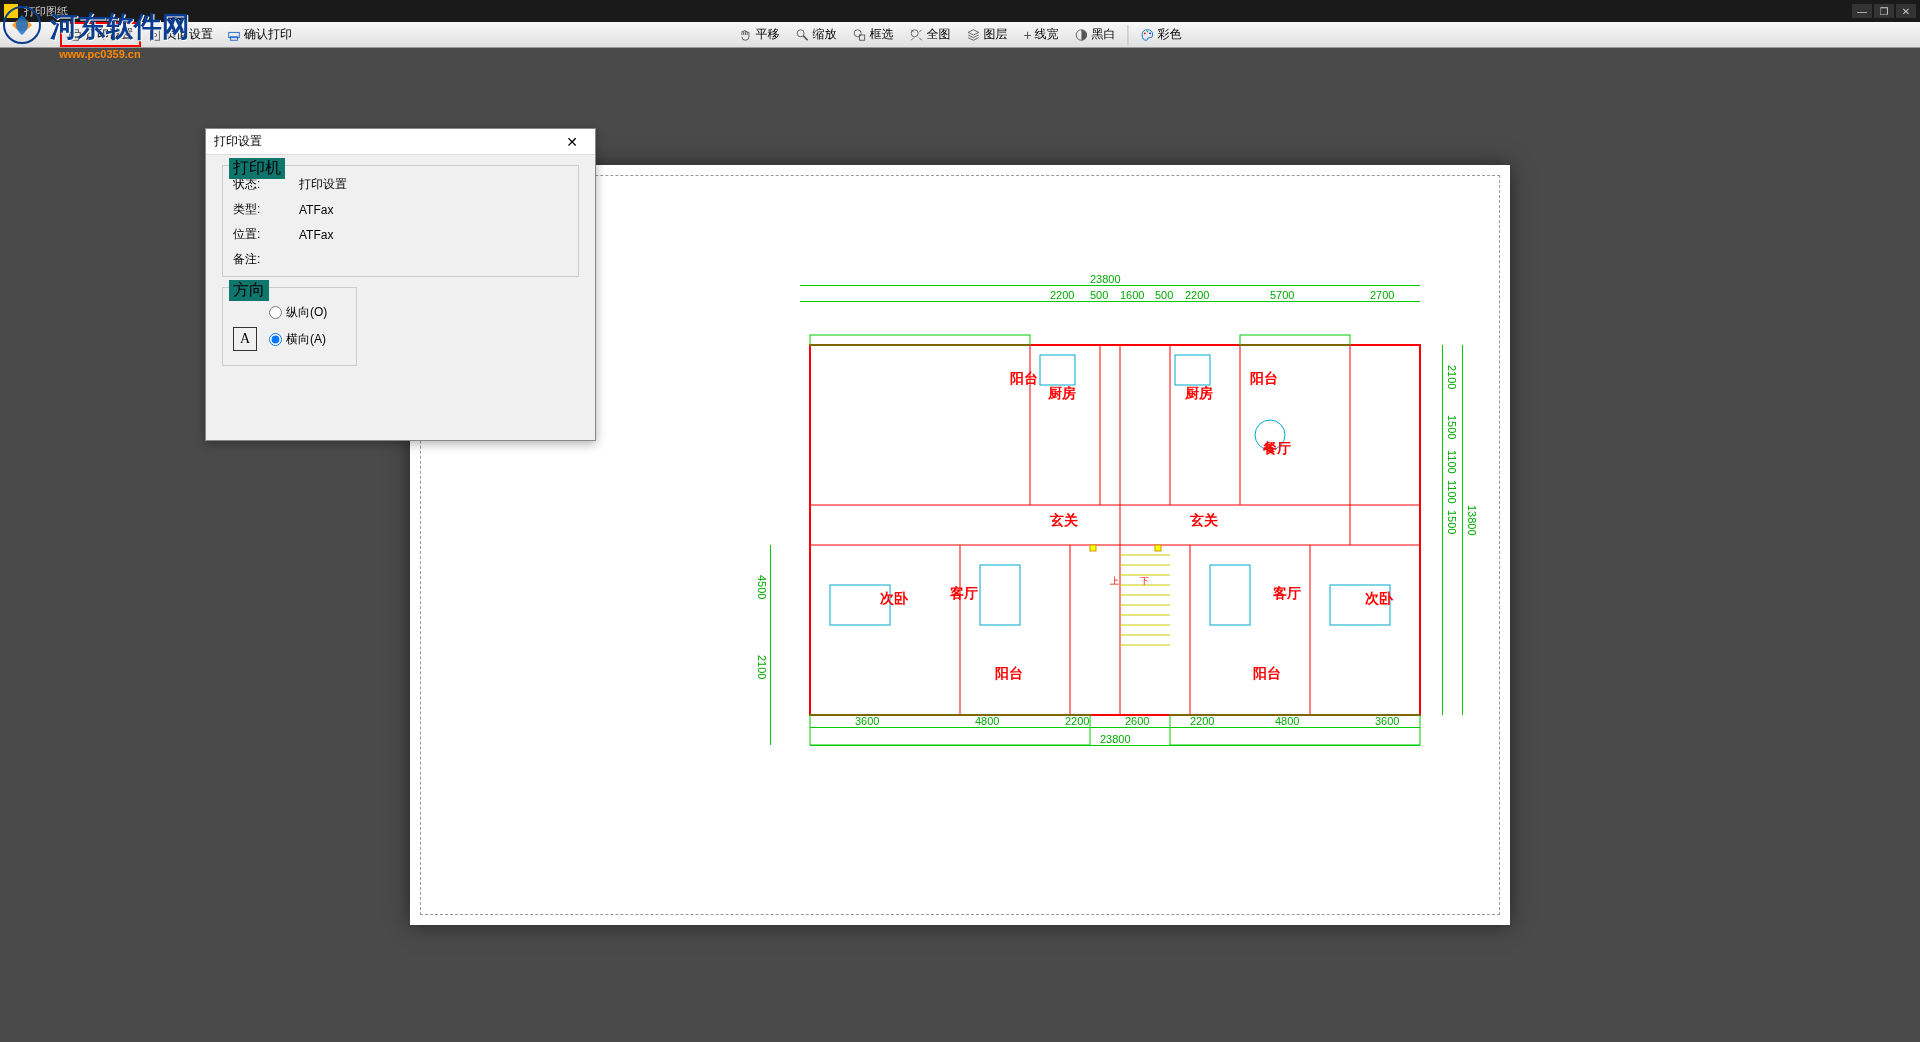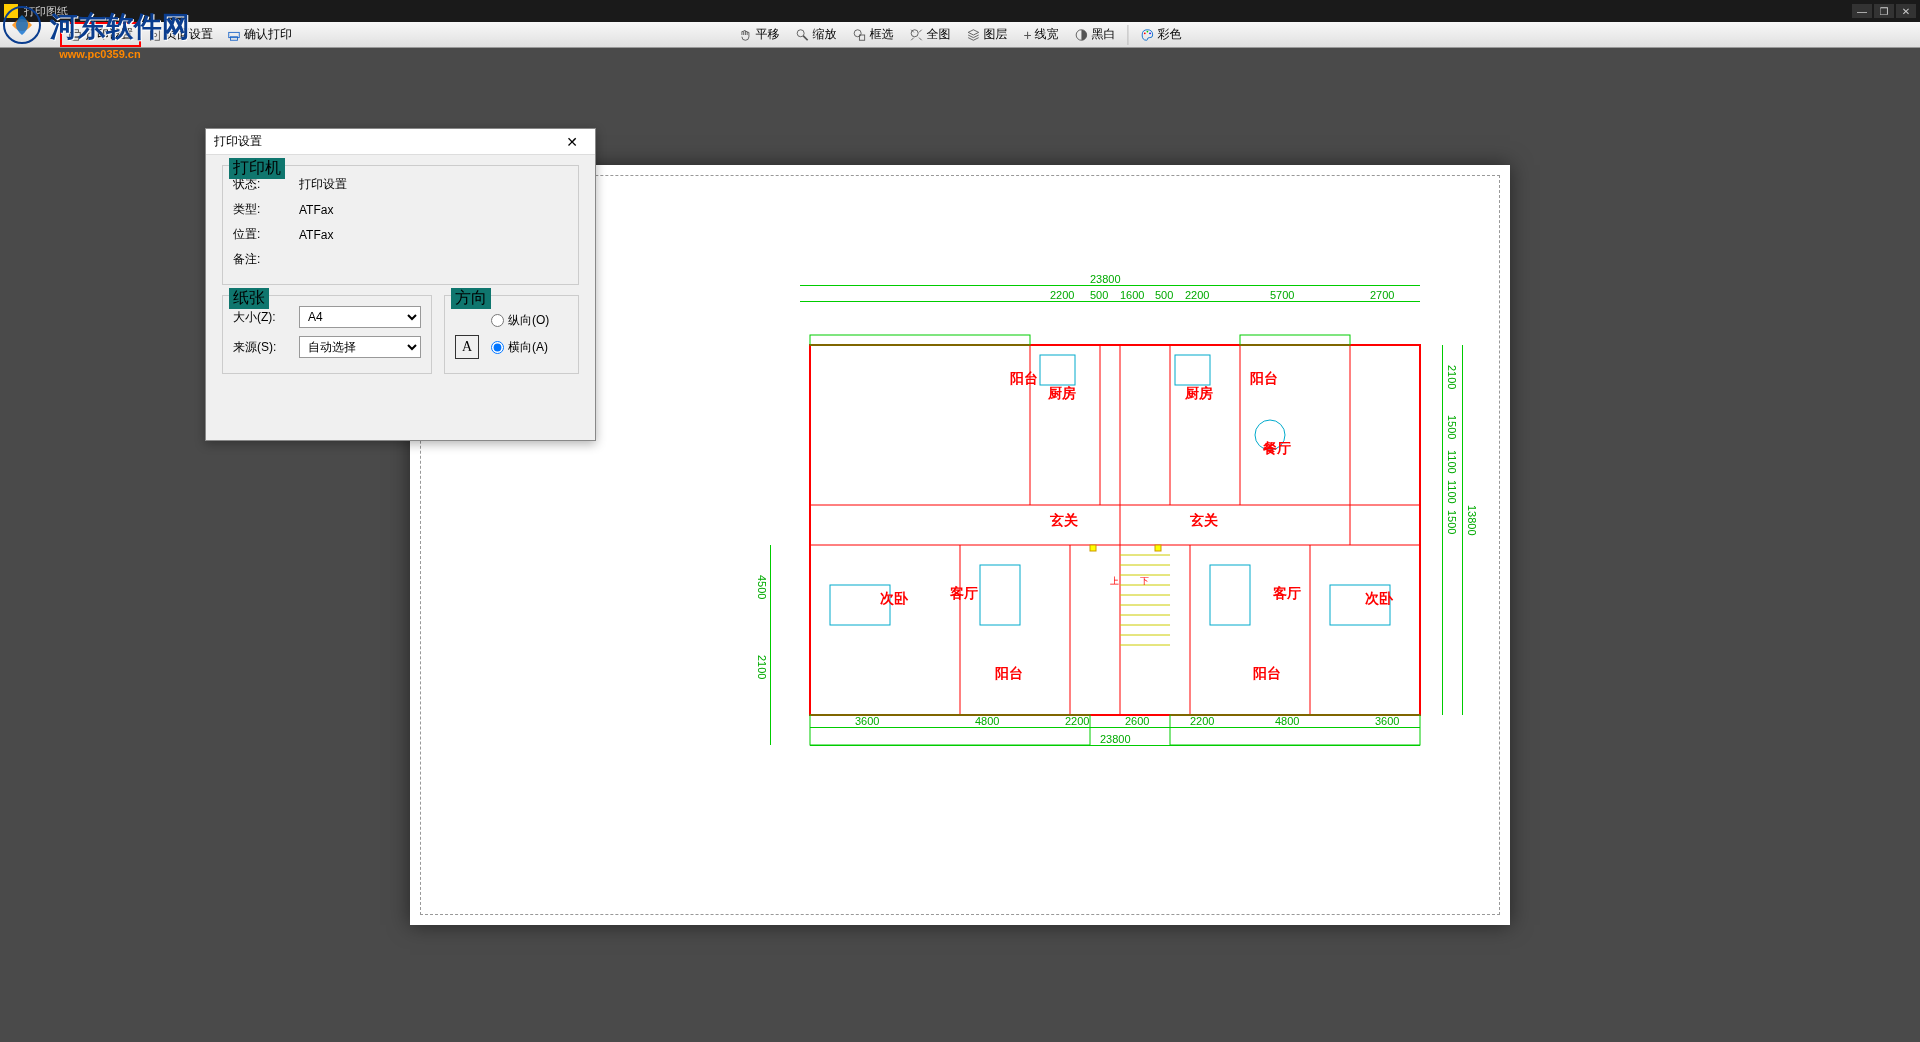--- a/index.html
+++ b/index.html
@@ -292,42 +292,27 @@
         <span class="field-value">打印设置</span>
       </div>
       <div class="field-row">
         <span class="field-label">类型:</span>
         <span class="field-value">ATFax</span>
       </div>
       <div class="field-row">
         <span class="field-label">位置:</span>
         <span class="field-value">ATFax</span>
       </div>
-      <div class="field-row" style="margin-bottom:8px">
+      <div class="field-row" style="margin-bottom:0">
         <span class="field-label">备注:</span>
         <span class="field-value"></span>
       </div>
     </div>
 
     <div class="groups-row">
-      <div class="group group-paper">
-        <span class="group-title">纸张</span>
-        <div class="field-row">
-          <span class="field-label">大小(Z):</span>
-          <select class="combo">
-            <option>A4</option>
-          </select>
-        </div>
-        <div class="field-row" style="margin-bottom:0">
-          <span class="field-label">来源(S):</span>
-          <select class="combo">
-            <option>自动选择</option>
-          </select>
-        </div>
-      </div>
       <div class="group group-orient">
         <span class="group-title">方向</span>
         <div class="radio-row">
           <span style="width:32px"></span>
           <input type="radio" name="orient" style="">
           <label>纵向(O)</label>
         </div>
         <div class="radio-row">
           <span class="orient-icon">A</span>
           <input type="radio" name="orient" checked="" style="">

